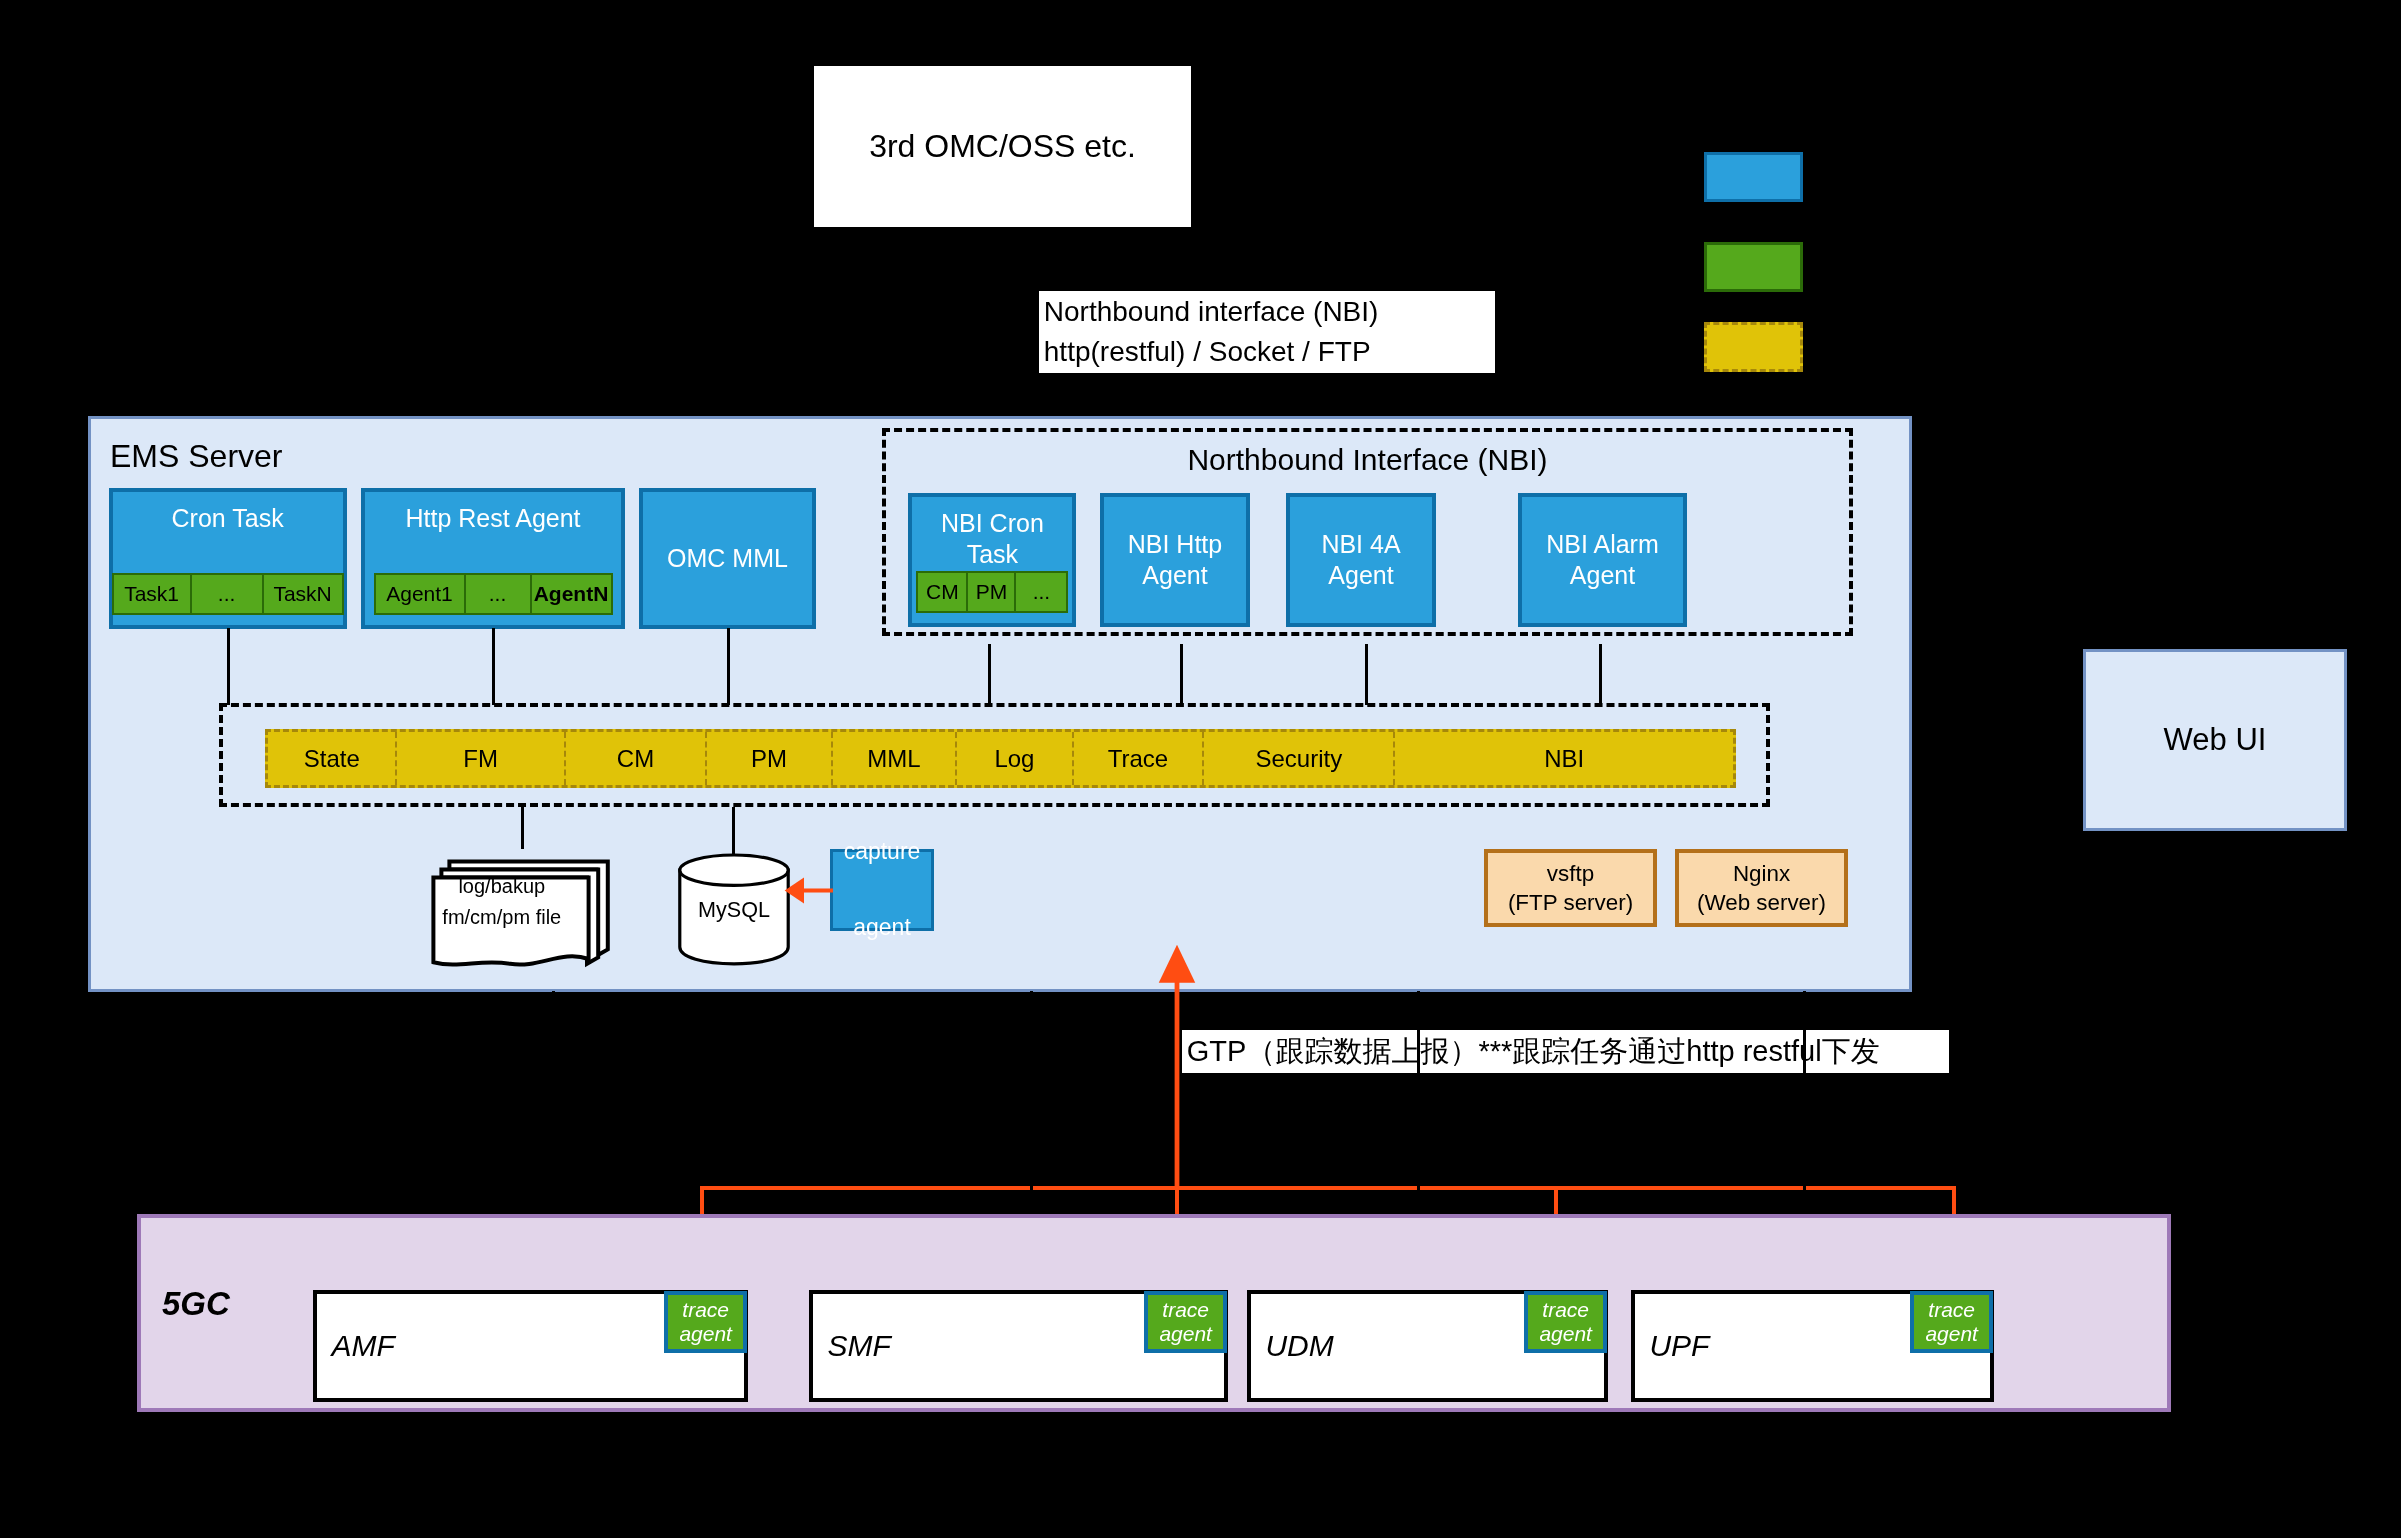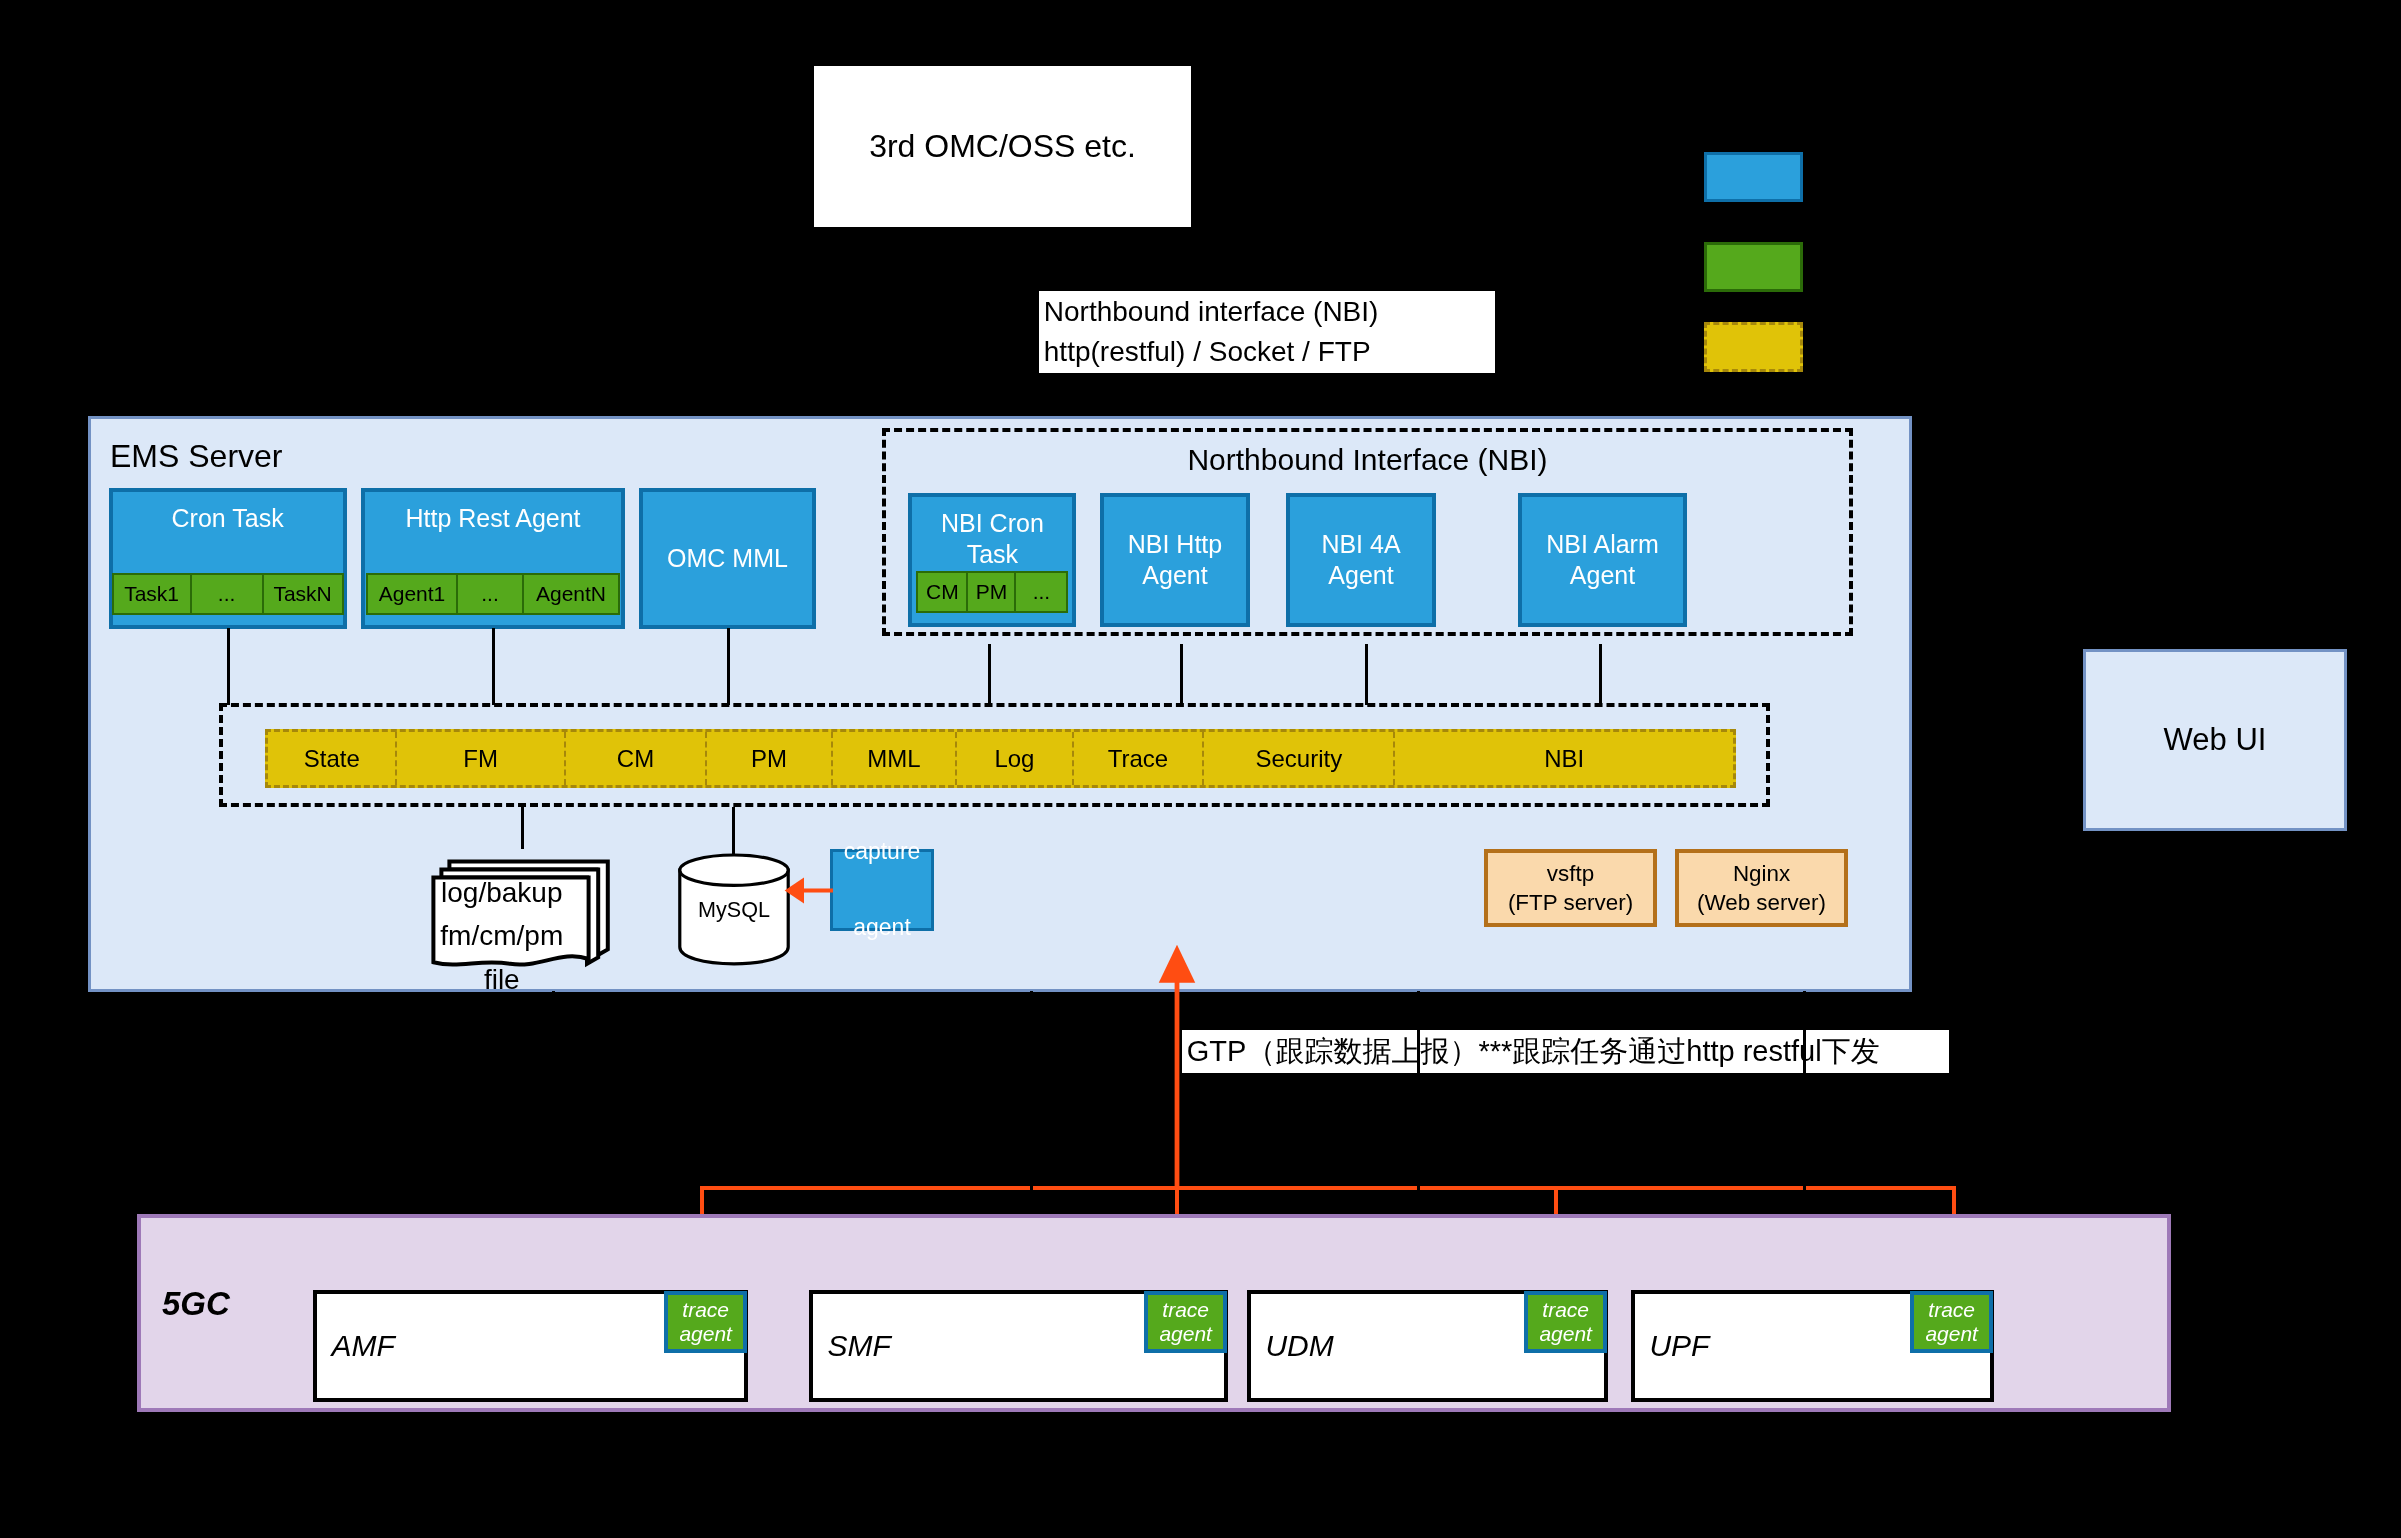--- a/index.html
+++ b/index.html
@@ -106,21 +106,21 @@
   
   .vline { background: #000000; width: 3.2px; }
   .oline { background: #FF4D12; width: 4px; }
   .ohline { background: #FF4D12; height: 4px; }
 
   
   #docstack { left: 336px; top: 428px; width: 192px; height: 124px; }
   #docstack svg { width: 100%; height: 100%; }
   #docstack .dtext {
     position: absolute; left: 4.8px; top: 24px; width: 140px;
-    color: #000; font-size: 28px; text-align: center; line-height: 1.55;
+    color: #000; font-size: 20px; text-align: center; line-height: 1.55;
   }
 
   
   #mysqlwrap { left: 584px; top: 432px; width: 118px; height: 116px; }
   #mysqlwrap svg { width: 100%; height: 100%; }
   #mysqlwrap .mtext {
     position: absolute; left: 0; top: 46px; width: 118px;
     text-align: center; color: #000; font-size: 21.6px;
   }
 
@@ -207,21 +207,21 @@
         <span style="width:72px;">...</span>
         <span style="width:78px;">TaskN</span>
       </div>
     </div>
 
     <div class="abs blue-box" style="left:270px;top:69px;width:264px;height:141px;">
       <div class="bb-title">Http Rest Agent</div>
       <div class="green-strip">
         <span style="width:90px;">Agent1</span>
         <span style="width:66px;">...</span>
-        <span style="width:94px;">AgentN</span>
+        <span style="width:79px;font-weight:bold;">AgentN</span>
       </div>
     </div>
 
     <div class="abs blue-box" style="left:548px;top:69px;width:177px;height:141px;justify-content:center;">
       <div class="bb-title" style="padding-top:0;">OMC MML</div>
     </div>
 
     <div class="abs" id="nbi-group">
       <div id="nbi-group-title">Northbound Interface (NBI)</div>
 

